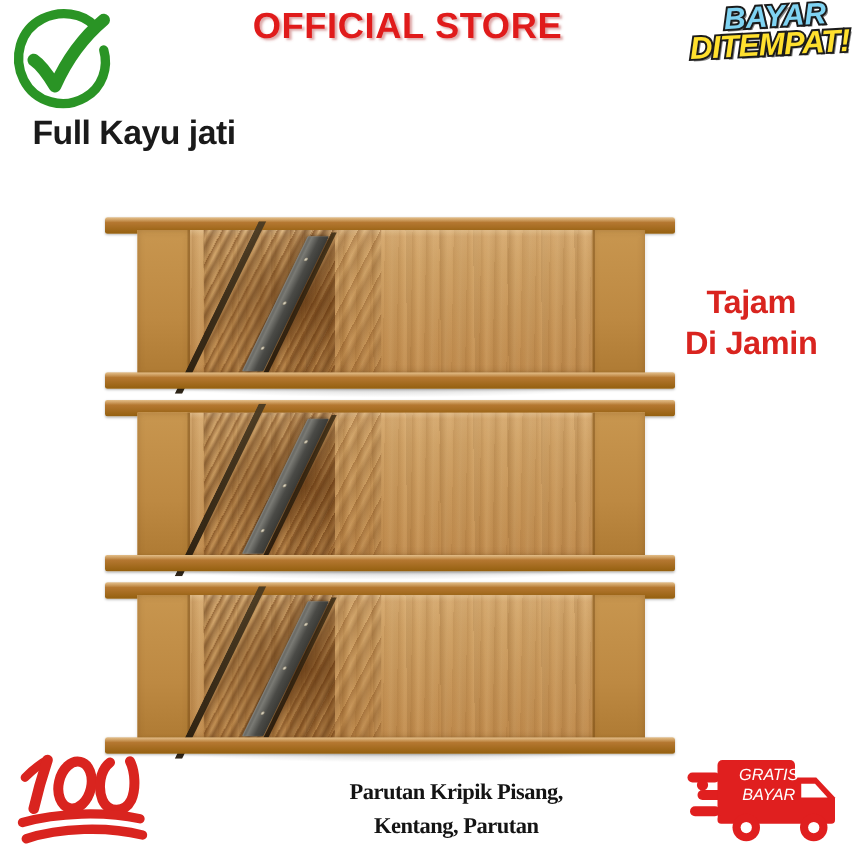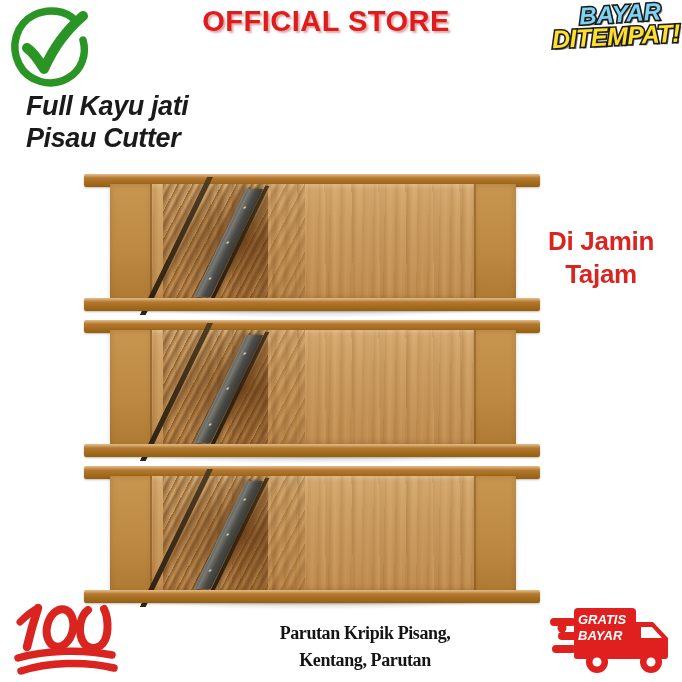--- a/index.html
+++ b/index.html
@@ -17,21 +17,21 @@
     font-size:29px;font-weight:bold;color:#e01b1b;
     letter-spacing:0.5px;line-height:38px;text-align:center;
     text-shadow:2px 2px 2px rgba(180,60,60,0.45);
     font-stretch:condensed;
   }
   #headline-left{
     position:absolute;left:26px;top:90px;width:240px;
     font-size:27px;font-weight:bold;color:#1a1a1a;line-height:32px;
     letter-spacing:-0.4px;
   }
-  #headline-left div{white-space:nowrap;font-style:italic;}
+  #headline-left div{white-space:nowrap;}
 
   
   #claim-right{
     position:absolute;left:523px;top:225px;width:156px;
     font-size:26px;font-weight:bold;color:#d9241f;line-height:33px;
     text-align:center;letter-spacing:-0.3px;
   }
 
   
   #bottom-caption{
@@ -55,22 +55,22 @@
   #cod-ditempat{font-size:25px;color:#ffe02e;letter-spacing:-0.5px;
                 transform:rotate(-3deg);margin-top:-2px;}
 
   
   #hundred-badge{position:absolute;left:8px;top:600px;width:120px;height:78px;}
 
   
   #shipping-badge{position:absolute;left:548px;top:600px;width:128px;height:76px;}
   #shipping-text{
     position:absolute;left:30px;top:12px;width:74px;
-    color:#fff;font-weight:bold;font-style:italic;font-size:13px;
-    line-height:16px;letter-spacing:0px;
+    color:#fff;font-weight:normal;font-style:italic;font-size:13px;
+    line-height:16px;text-align:center;letter-spacing:0px;
     pointer-events:none;
   }
 
   
   #product-photo{position:absolute;left:0;top:160px;width:682px;height:460px;}
 
   .slicer{position:absolute;left:84px;width:456px;height:141px;}
 
   
   .rail{
@@ -258,26 +258,25 @@
 
   <div id="official-store">OFFICIAL STORE</div>
 
   <div id="cod-badge">
     <div class="cod-line" id="cod-bayar">BAYAR</div>
     <div class="cod-line" id="cod-ditempat">DITEMPAT!</div>
   </div>
 
   <div id="headline-left">
     <div>Full Kayu jati</div>
-    <div>Pisau Cutter</div>
   </div>
 
   <div id="claim-right">
+    <div>Tajam</div>
     <div>Di Jamin</div>
-    <div>Tajam</div>
   </div>
 
   <div id="hundred-badge">
     <svg viewBox="0 0 120 78" width="120" height="78">
       <g fill="none" stroke="#d9241f" stroke-linecap="round" stroke-width="7">
         <path d="M12 22 C18 16 24 11 30 8" stroke-width="7"></path>
         <path d="M30 8 C26 20 22 34 19 47" stroke-width="8.5"></path>
         <ellipse cx="52" cy="28" rx="13" ry="19" transform="rotate(13 52 28)" stroke-width="8"></ellipse>
         <path d="M80 10 C72 16 70 30 74 40 C79 51 92 50 97 40 C101 31 100 17 96 9" stroke-width="8"></path>
       </g>

